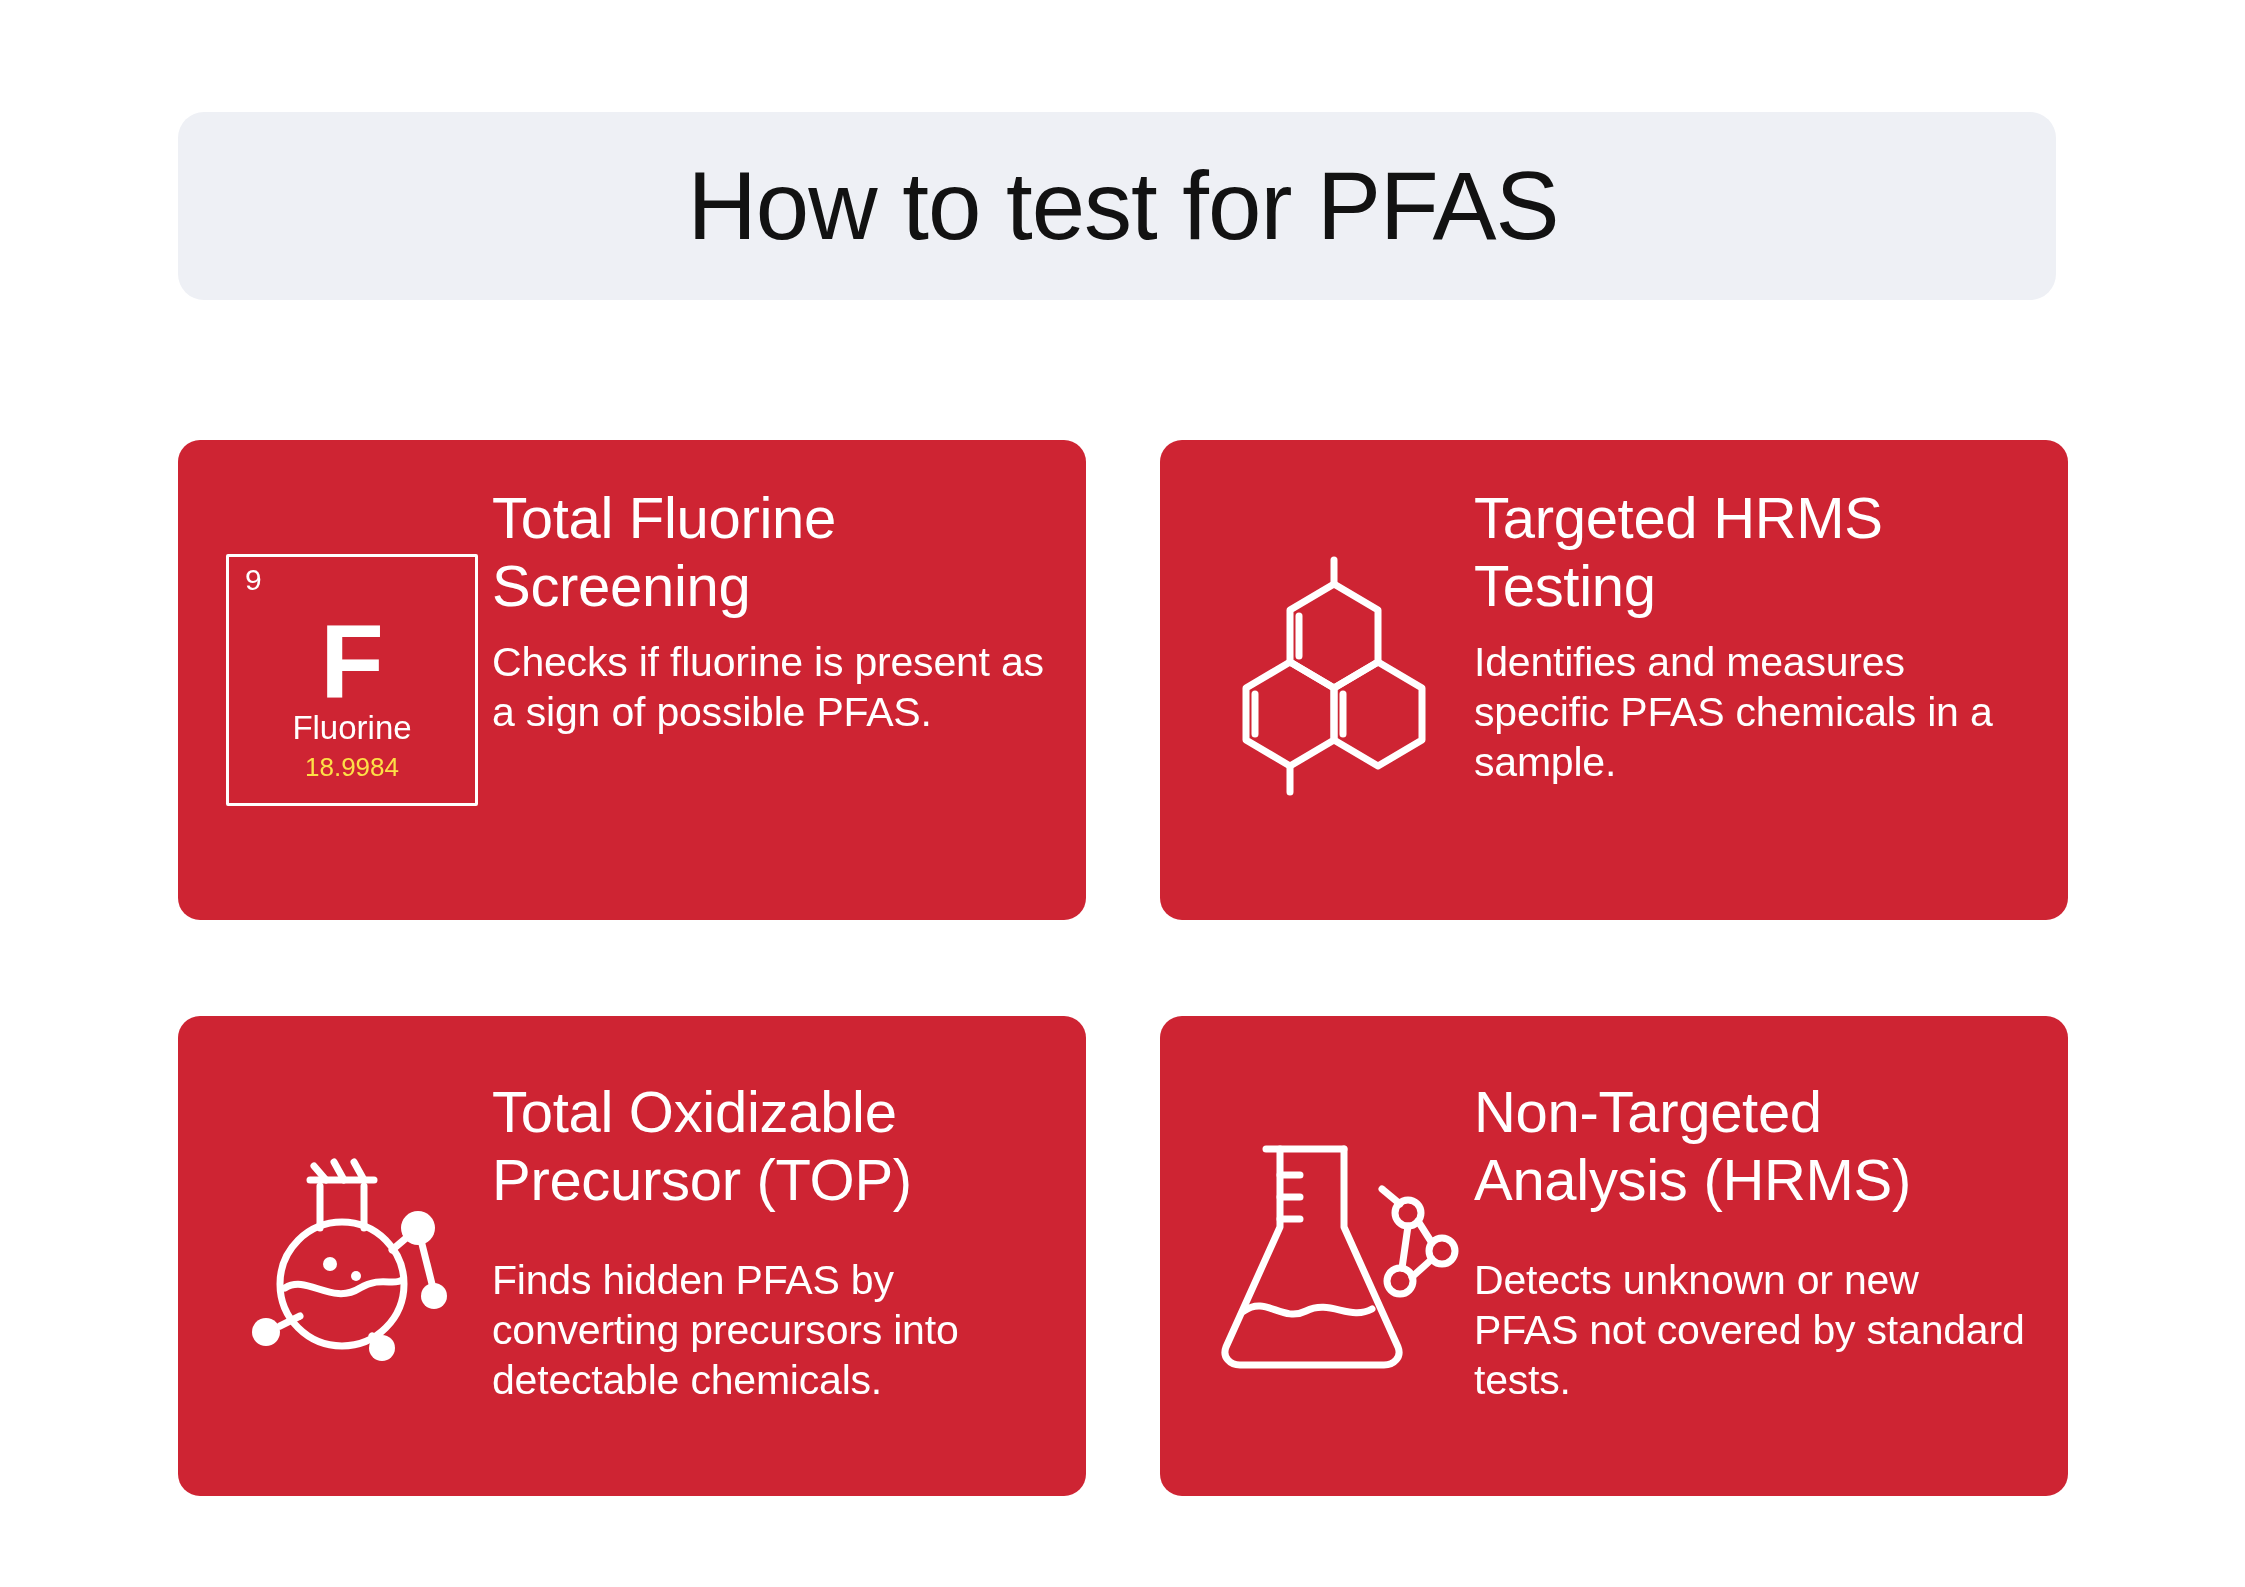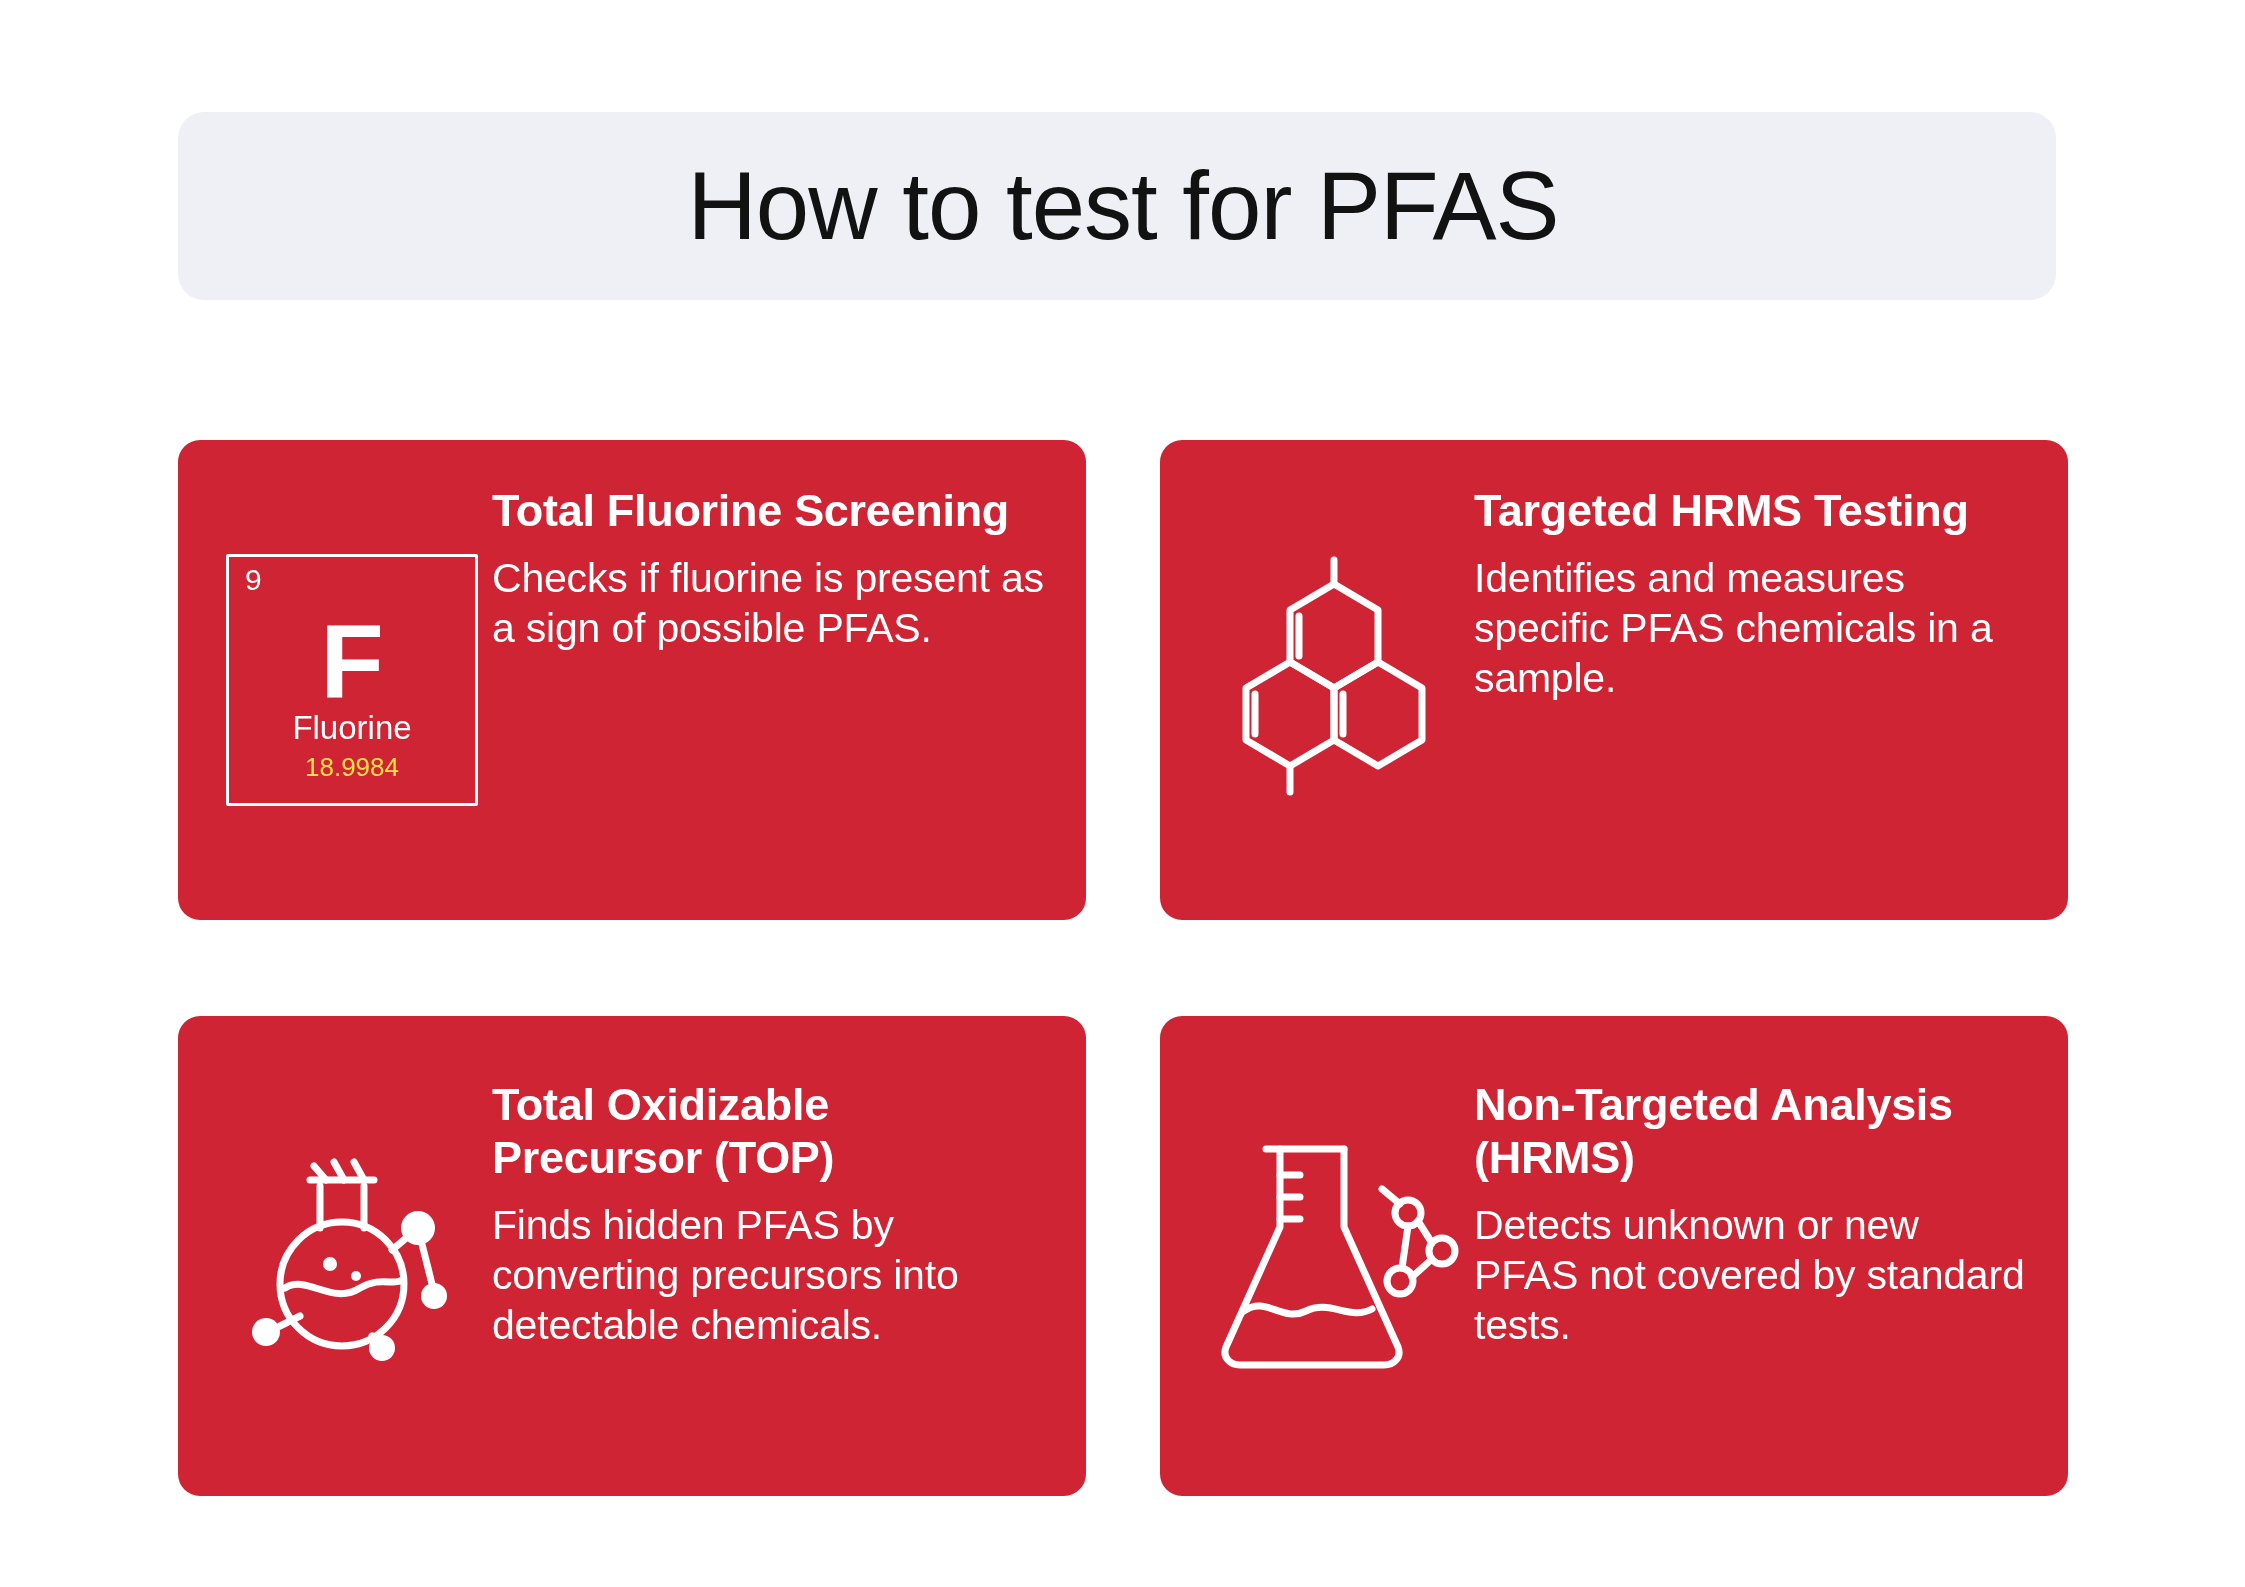--- a/index.html
+++ b/index.html
@@ -77,36 +77,36 @@
     justify-content: center;
   }
   .card-body {
     flex: 1 1 auto;
     display: flex;
     flex-direction: column;
     justify-content: center;
     padding-top: 10px;
   }
   .card-title {
-    font-size: 45px;
-    font-weight: bold;
+    font-size: 58px;
+    font-weight: normal;
     line-height: 1.18;
     margin: 0 0 16px 0;
     letter-spacing: -0.3px;
   }
   .card-desc {
     font-size: 41px;
     font-weight: 400;
     line-height: 1.22;
     margin: 0;
     letter-spacing: -0.2px;
   }
 
   
-  .card.row2 .card-body { justify-content: flex-start; padding-top: 28px; }
+  .card.row2 .card-body { justify-content: flex-start; padding-top: 28px; gap: 24px; }
 
   
   .element-tile {
     width: 252px;
     height: 252px;
     border: 3px solid #ffffff;
     border-radius: 2px;
     position: relative;
     box-sizing: border-box;
   }

